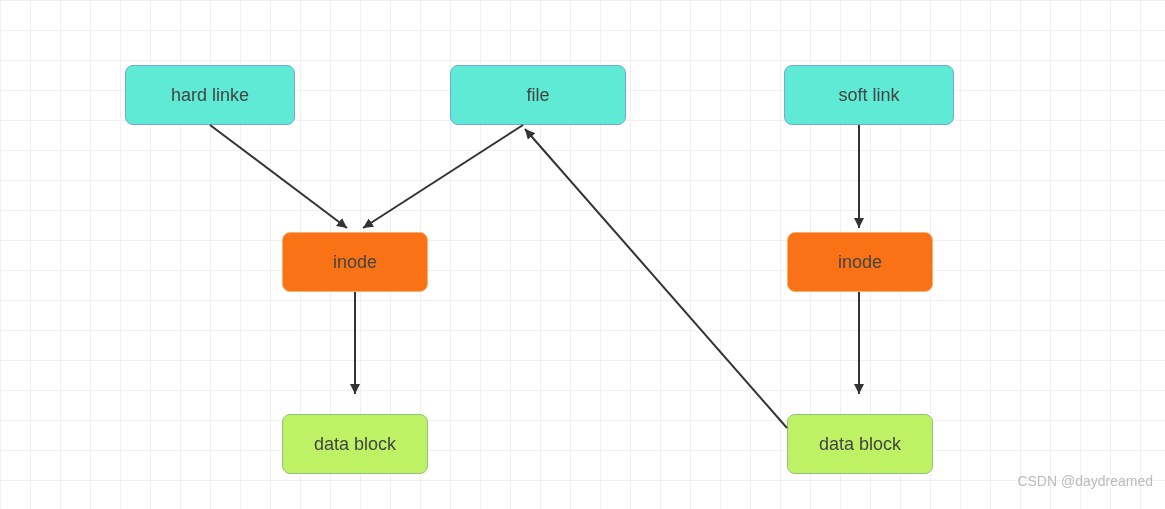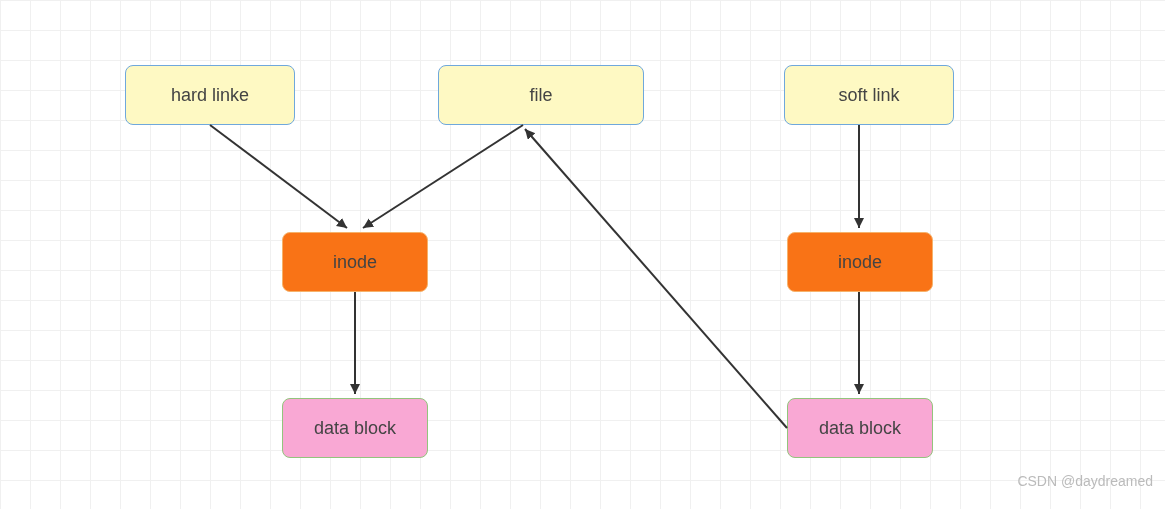--- a/index.html
+++ b/index.html
@@ -18,43 +18,43 @@
     .node {
       position: absolute;
       display: flex;
       align-items: center;
       justify-content: center;
       border: 1.5px solid;
       border-radius: 8px;
       font-size: 18px;
       color: #444;
     }
-    .blue { background: #fef9c3; border-color: #6fa8dc; }
+    .blue { background: #5eead4; border-color: #6fa8dc; }
     .orange { background: #f97316; border-color: #f6b26b; }
-    .green { background: #f9a8d4; border-color: #93c47d; }
+    .green { background: #bef264; border-color: #93c47d; margin-top: 16px; }
     svg.arrows {
       position: absolute;
       top: 0; left: 0;
       width: 1165px; height: 509px;
       pointer-events: none;
     }
     .watermark {
       position: absolute;
       bottom: 20px;
       right: 12px;
       font-size: 14px;
       color: #bbb;
       font-family: sans-serif;
     }
   </style>
 </head>
 <body>
 
 <div class="node blue" style="left:125px;top:65px;width:170px;height:60px">hard linke</div>
-<div class="node blue" style="left:438px;top:65px;width:206px;height:60px">file</div>
+<div class="node blue" style="left:450px;top:65px;width:176px;height:60px">file</div>
 <div class="node blue" style="left:784px;top:65px;width:170px;height:60px">soft link</div>
 <div class="node orange" style="left:282px;top:232px;width:146px;height:60px">inode</div>
 <div class="node orange" style="left:787px;top:232px;width:146px;height:60px">inode</div>
 <div class="node green" style="left:282px;top:398px;width:146px;height:60px">data block</div>
 <div class="node green" style="left:787px;top:398px;width:146px;height:60px">data block</div>
 
 <svg class="arrows">
   <defs>
     <marker id="ah" markerWidth="12" markerHeight="12" refX="10" refY="5" orient="auto" markerUnits="userSpaceOnUse">
       <path d="M0,0 L10,5 L0,10 Z" fill="#333"></path>

